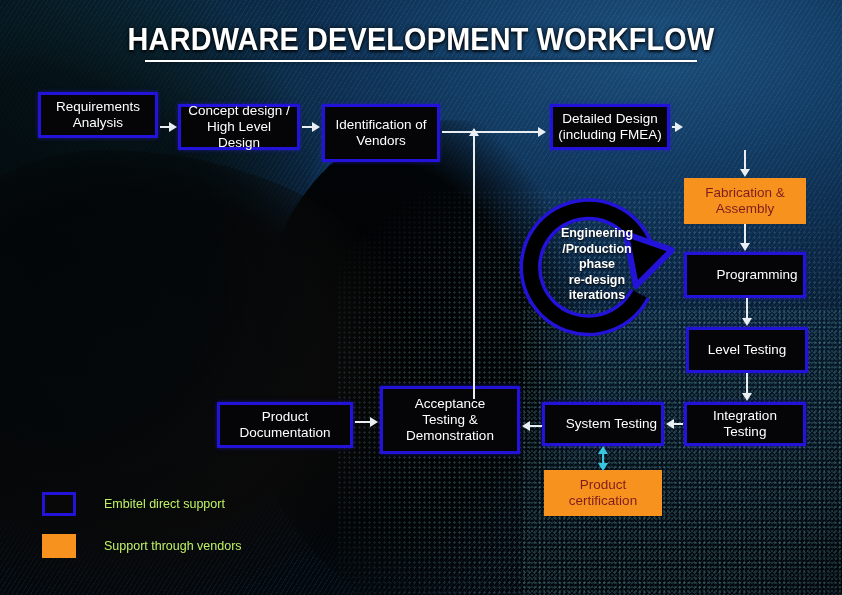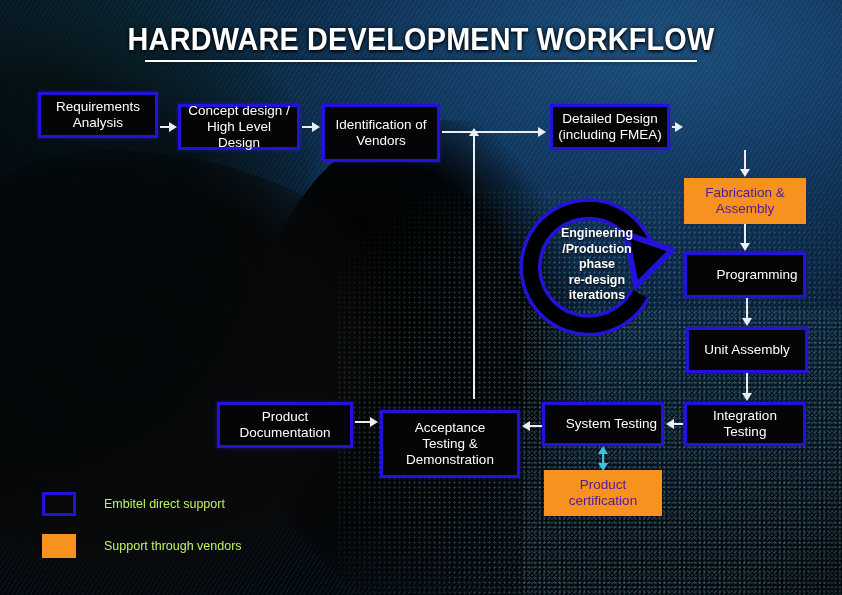--- a/index.html
+++ b/index.html
@@ -93,21 +93,21 @@
     position:absolute;box-sizing:border-box;
     display:flex;align-items:center;justify-content:center;text-align:center;
     color:#ffffff;font-size:13.5px;line-height:16px;
     padding:2px 4px;
   }
   .node.blue{
     background:#050507;border:3px solid #2313d8;
     box-shadow:0 0 4px rgba(40,30,220,.55);
   }
   .node.orange{
-    background:#f7921e;border:none;color:#4c1d95;
+    background:#f7921e;border:none;color:#7f1d1d;
   }
 
   
   .ln{position:absolute;background:#e9eef2;}
   .ln.h{height:2px;}
   .ln.v{width:2px;}
   .ln.cyan{background:#39c6e0;}
   .ah{position:absolute;width:0;height:0;}
   .ah.right{border-left:8px solid #e9eef2;border-top:5px solid transparent;border-bottom:5px solid transparent;}
   .ah.left{border-right:8px solid #e9eef2;border-top:5px solid transparent;border-bottom:5px solid transparent;}
@@ -166,33 +166,33 @@
       <span>Detailed Design<br>(including FMEA)</span>
     </div>
 
   <div class="node orange" style="left:684px;top:178px;width:122px;height:46px;">
       <span>Fabrication &amp;<br>Assembly</span>
     </div>
   <div class="node blue" style="left:684px;top:252px;width:122px;height:46px;padding-left:28px;">
       <span>Programming</span>
     </div>
   <div class="node blue" style="left:686px;top:327px;width:122px;height:46px;">
-      <span>Unit Assembly</span>
+      <span>Level Testing</span>
     </div>
   <div class="node blue" style="left:684px;top:402px;width:122px;height:44px;justify-content:center;">
       <span>Integration Testing</span>
     </div>
   <div class="node blue" style="left:542px;top:402px;width:122px;height:44px;justify-content:flex-end;">
       <span>System Testing</span>
     </div>
   <div class="node orange" style="left:544px;top:470px;width:118px;height:46px;">
       <span>Product<br>certification</span>
     </div>
 
-  <div class="node blue" style="left:380px;top:410px;width:140px;height:68px;">
+  <div class="node blue" style="left:380px;top:386px;width:140px;height:68px;">
       <span>Acceptance<br>Testing &amp;<br>Demonstration</span>
     </div>
   <div class="node blue" style="left:217px;top:402px;width:136px;height:46px;">
       <span>Product<br>Documentation</span>
     </div>
 
   <div class="ln h" style="left:160px;top:126px;width:11px;"></div>
   <div class="ah right" style="left:169px;top:122px;"></div>
 
   <div class="ln h" style="left:302px;top:126px;width:11px;"></div>

